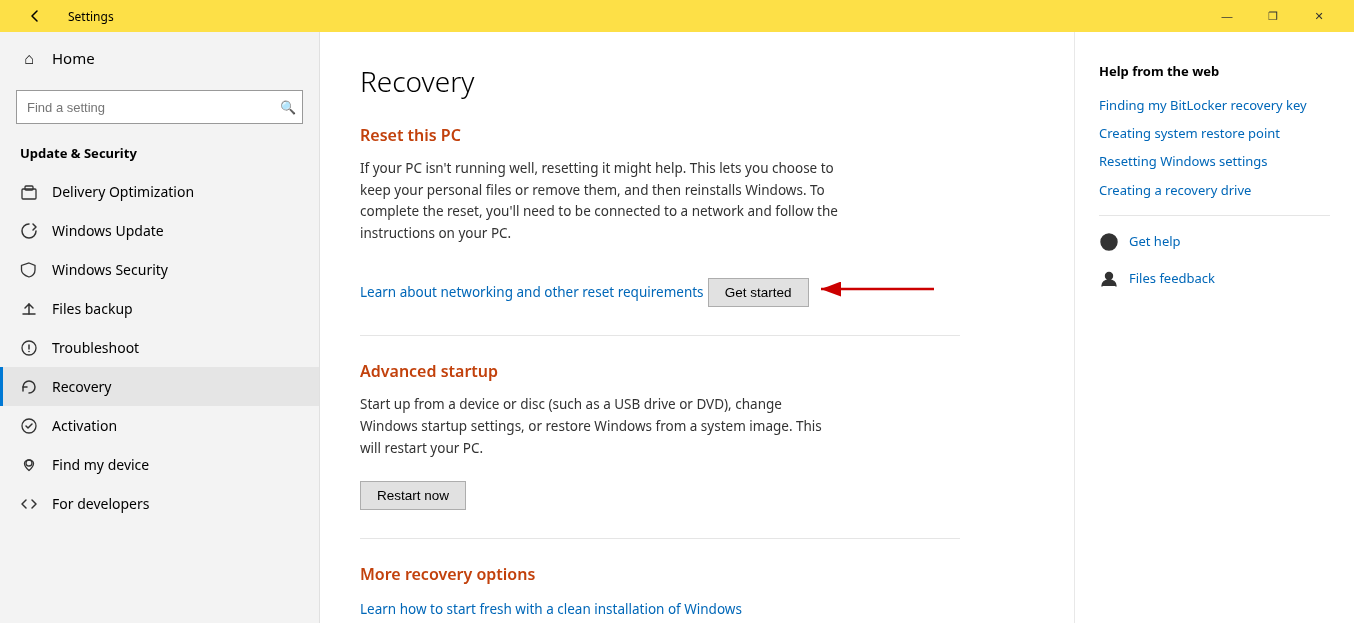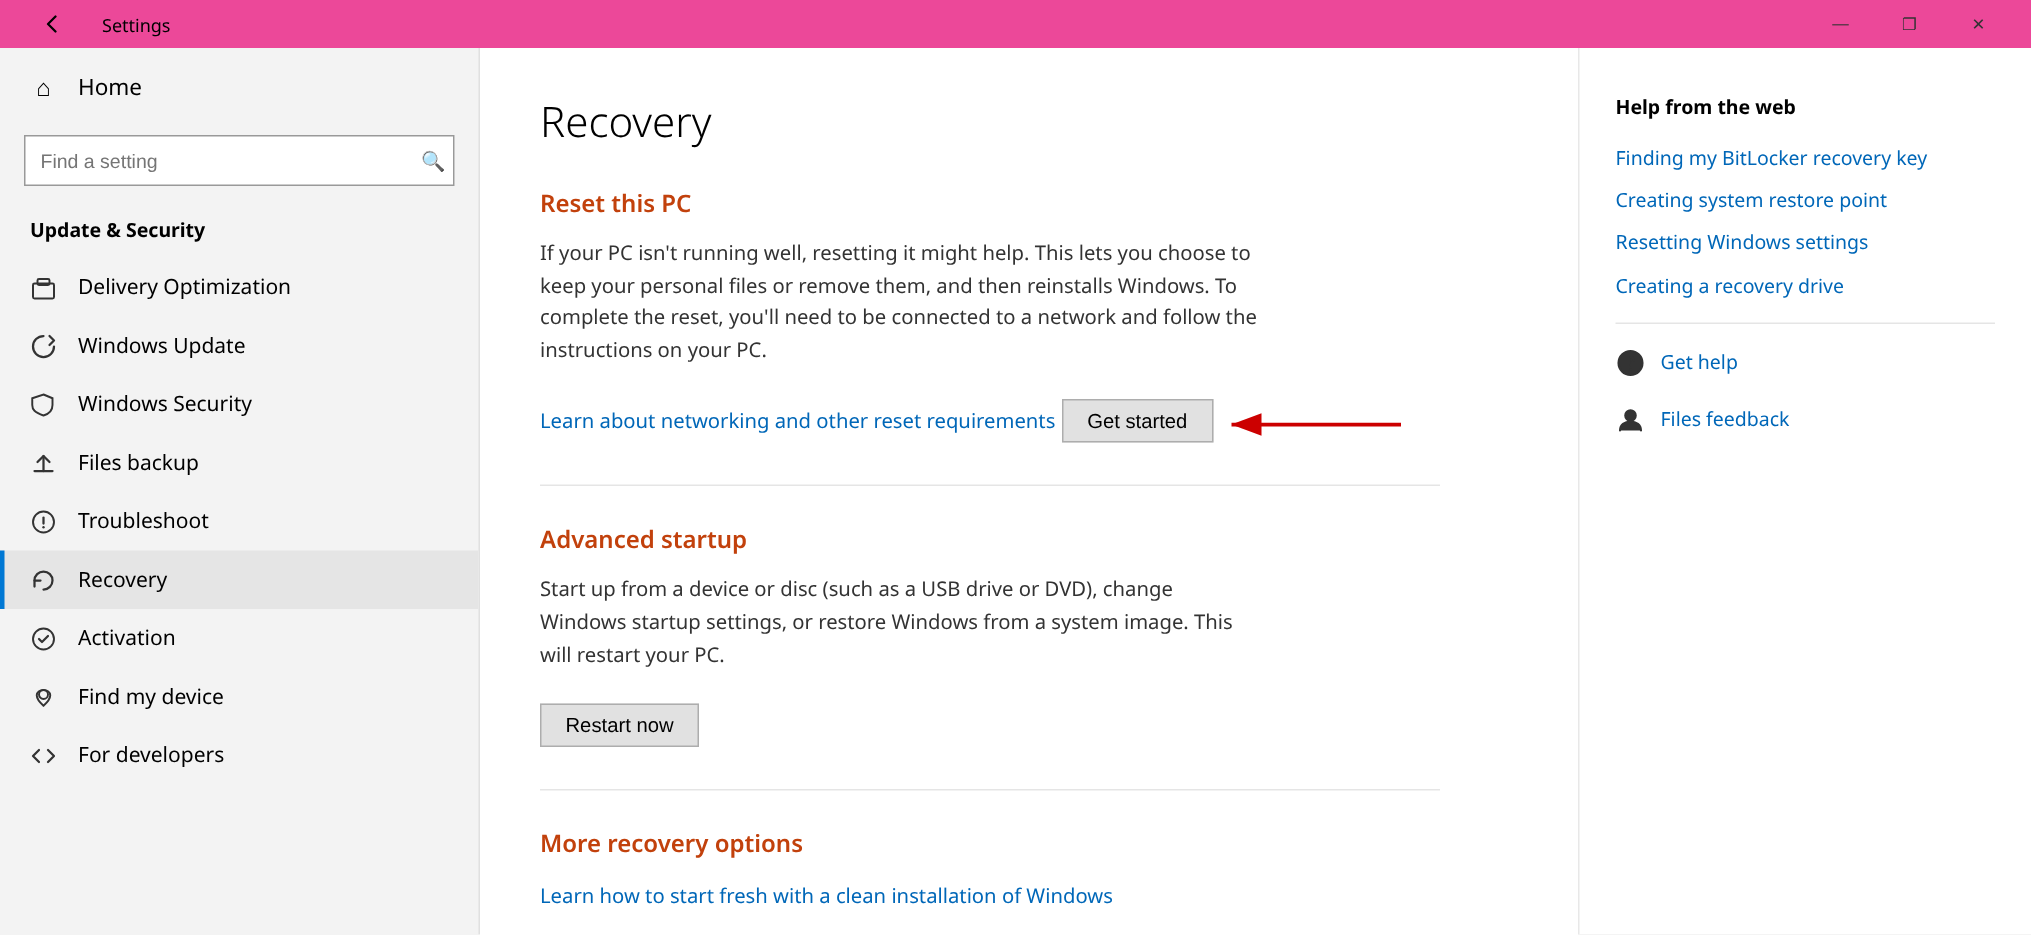--- a/index.html
+++ b/index.html
@@ -10,21 +10,21 @@
       height: 623px;
       overflow: hidden;
       display: flex;
       flex-direction: column;
     }
 
     
     .titlebar {
       display: flex;
       align-items: center;
-      background: #ec4899;
+      background: #fde047;
       height: 32px;
       padding: 0 12px;
       justify-content: space-between;
       flex-shrink: 0;
     }
     .titlebar-left {
       display: flex;
       align-items: center;
       gap: 10px;
     }
@@ -191,21 +191,21 @@
 
     .divider {
       height: 1px;
       background: #e5e5e5;
       margin: 24px 0;
       max-width: 600px;
     }
 
     
     .right-panel {
-      width: 302px;
+      width: 280px;
       background: #fff;
       flex-shrink: 0;
       padding: 30px 24px;
       border-left: 1px solid #e8e8e8;
       overflow-y: auto;
     }
 
     .help-title {
       font-size: 13px;
       font-weight: 700;
@@ -376,21 +376,21 @@
 
   <div class="main-content">
     <h1 class="page-title">Recovery</h1>
 
     <div>
       <h2 class="section-title">Reset this PC</h2>
       <p class="section-desc">If your PC isn't running well, resetting it might help. This lets you choose to keep your personal files or remove them, and then reinstalls Windows. To complete the reset, you'll need to be connected to a network and follow the instructions on your PC.</p>
       <a class="link-blue">Learn about networking and other reset requirements</a>
 
       <div style="position: relative; display: inline-block; margin-top: 14px;">
-        <button class="btn" style="margin-top: 0;">Get started</button>
+        <button class="btn" style="margin-top: 12px;">Get started</button>
         
         <svg style="position: absolute; left: 100%; top: 50%; transform: translateY(-50%); width: 130px; height: 34px; overflow: visible; pointer-events: none;" viewBox="0 0 130 34">
           <defs>
             <marker id="arrowhead" markerWidth="8" markerHeight="6" refX="8" refY="3" orient="auto">
               <polygon points="0 0, 8 3, 0 6" fill="#cc0000"></polygon>
             </marker>
           </defs>
           <path d="M125 17 L12 17" stroke="#cc0000" stroke-width="2.5" fill="none" marker-end="url(#arrowhead)"></path>
         </svg>
       </div>

